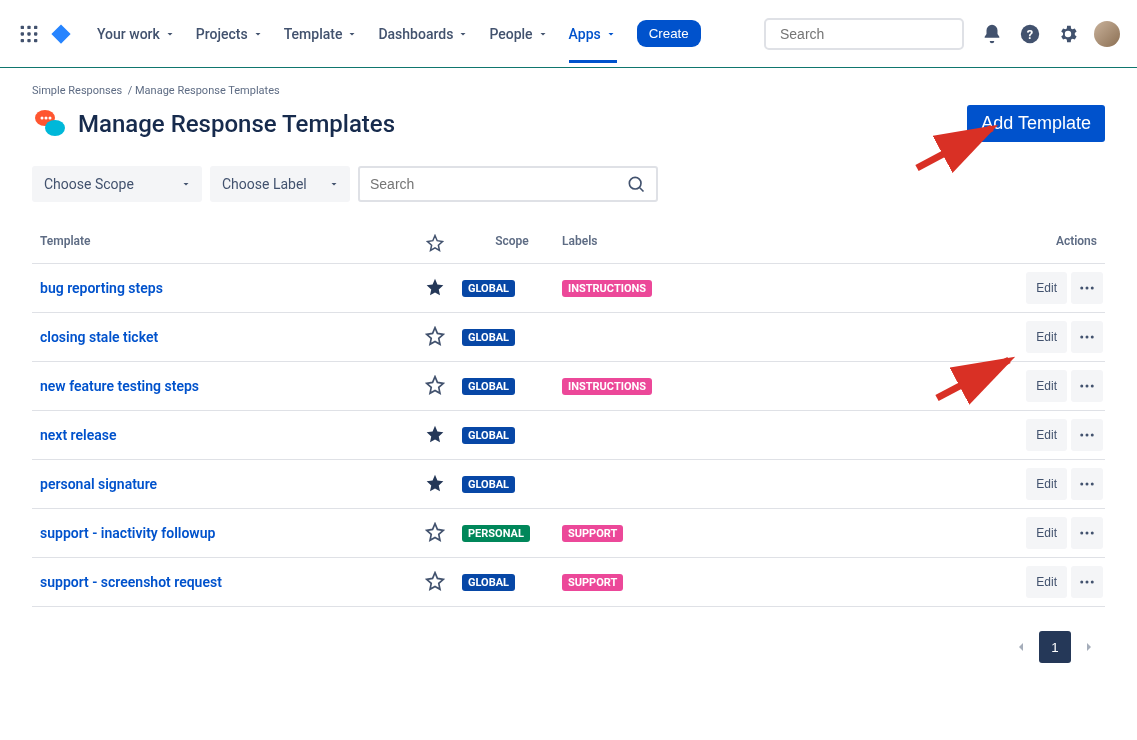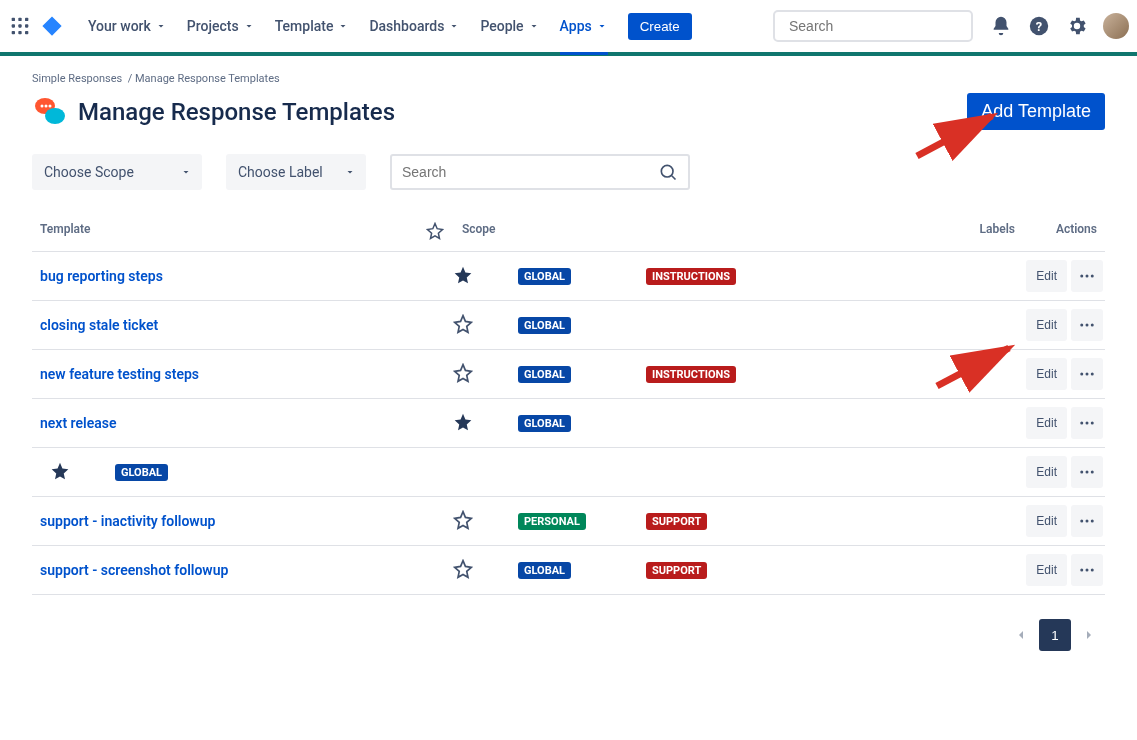--- a/index.html
+++ b/index.html
@@ -1,71 +1,71 @@
 <!DOCTYPE html>
 <html><head>
 <meta charset="utf-8">
 <style>
   * { box-sizing: border-box; margin: 0; padding: 0; }
   body { font-family: -apple-system, BlinkMacSystemFont, "Segoe UI", Roboto, sans-serif; font-size: 14px; color: #172B4D; background: #fff; }
   
   
-  .topnav { display: flex; align-items: center; height: 56px; padding: 0 8px; border-bottom: 4px solid #0f766e; }
+  .topnav { display: flex; align-items: center; height: 68px; padding: 0 17px; border-bottom: 1px solid #0f766e; }
   .apps-switcher { width: 24px; height: 24px; display: flex; align-items: center; justify-content: center; margin-right: 8px; cursor: pointer; color:#42526E; }
   .apps-switcher svg { fill: #42526E; }
   .logo { width: 24px; height: 24px; margin-right: 16px; display:flex; align-items:center; justify-content:center; cursor:pointer; }
   .nav-items { display: flex; gap: 4px; }
   .nav-item { display: flex; align-items: center; padding: 4px 8px; font-weight: 500; cursor: pointer; border-radius: 3px; color:#42526E; }
   .nav-item.active { color: #0052CC; position: relative; }
   .nav-item.active::after { content:""; position:absolute; bottom:-17px; left:8px; right:8px; height:3px; background:#0052CC; }
   .chev { margin-left: 4px; }
-  .create-btn { background: #0052CC; color: #fff; font-weight: 500; padding: 6px 12px; border-radius: 3px; margin-left: 12px; border:none; cursor:pointer;text-align:right; }
+  .create-btn { background: #0052CC; color: #fff; font-weight: 500; padding: 6px 12px; border-radius: 9px; margin-left: 12px; border:none; cursor:pointer;text-align:right; }
   .spacer { flex: 1; }
   .search-top { display: flex; align-items: center; width: 200px; height: 32px; border: 2px solid #dfe1e6; border-radius: 5px; padding: 0 8px; color:#5E6C84; }
   .search-top input { border:none; outline:none; flex:1; font-size:14px; margin-left:6px; background:transparent; }
   .topicons { display:flex; align-items:center; gap:14px; margin-left:16px; }
   .topicon { width:24px; height:24px; display:flex; align-items:center; justify-content:center; color:#42526E; cursor:pointer; }
   .avatar { width:26px; height:26px; border-radius:50%; background:linear-gradient(135deg,#c9b29b,#8b6f53); cursor:pointer; }
   
   
   .main { padding: 16px 32px; }
   .breadcrumb { font-size: 11px; color: #5E6C84; margin-bottom: 8px; }
   .breadcrumb a { color: #5E6C84; text-decoration:none; }
   .page-head { display:flex; align-items:center; margin-bottom: 24px; }
   .page-icon { width:36px; height:36px; margin-right:10px; position:relative; }
   .page-title { font-size: 24px; font-weight: 500; flex:1; }
   .add-tpl { background:#0052CC; color:#fff; border:none; padding:8px 14px; font-weight:500; border-radius:3px; cursor:pointer; font-size:18px; }
   
-  .filters { display:flex; gap:24px; margin-bottom:16px; align-items:flex-start; }
+  .filters { display:flex; gap:8px; margin-bottom:16px; align-items:flex-start; }
   .sel { background:#f4f5f7; border:none; height:36px; padding:0 32px 0 12px; border-radius:3px; font-size:14px; color:#42526E; cursor:pointer; position:relative; display:flex; align-items:center; }
   .sel .chev2 { position:absolute; right:10px; }
   .filter-search { display:flex; align-items:center; border:2px solid #dfe1e6; border-radius:3px; height:36px; padding:0 10px; width:300px; }
   .filter-search input { border:none; outline:none; flex:1; font-size:14px; }
   
   .tbl { width:100%;margin-top:24px; }
   .thead { display:flex; padding:8px 0; border-bottom:1px solid #dfe1e6; color:#5E6C84; font-size:12px; font-weight:600; }
   .col-name { flex:0 0 375px; padding-left:8px;}
   .col-star { flex:0 0 55px; text-align:center; }
-  .col-scope { flex:0 0 100px; }
-  .col-labels { flex:1;text-align:right; }
+  .col-scope { flex:0 0 100px;text-align:center; }
+  .col-labels { flex:1; }
   .col-actions { flex:0 0 90px; text-align:right; padding-right:8px;}
   
-  .trow { display:flex; align-items:center; border-bottom:1px solid #dfe1e6; min-height:48px; padding:8px 0;gap:28px;}
+  .trow { display:flex; align-items:center; border-bottom:1px solid #dfe1e6; min-height:48px; padding:8px 0;}
   .tname { flex:0 0 375px; padding-left:8px; }
   .tname a { color:#0052CC; font-weight:600; text-decoration:none; font-size:14px;}
   .tstar { flex:0 0 55px; text-align:center; }
   .tstar svg { cursor:pointer; }
   .tscope { flex:0 0 100px; }
   .tlabels { flex:1; display:flex; gap:4px;}
   .tactions { flex:0 0 90px; display:flex; gap:4px; justify-content:flex-end; padding-right:2px;}
   
   .badge { display:inline-block; padding:2px 6px; border-radius:3px; font-size:11px; font-weight:700; }
   .badge-global { background:#0747A6; color:#fff; }
   .badge-personal { background:#00875A; color:#fff; }
-  .badge-label { background:#b91c1c; color:#fff; }
+  .badge-label { background:#ec4899; color:#fff; }
   
   .edit-btn { background:#f4f5f7; border:none; padding:6px 10px; border-radius:3px; font-weight:500; cursor:pointer; color:#42526E; font-size:12px;}
   .more-btn { background:#f4f5f7; border:none; width:32px; height:32px; border-radius:3px; cursor:pointer; color:#42526E; display:flex; align-items:center; justify-content:center;}
   
   .pagination { display:flex; justify-content:flex-end; gap:2px; margin-top:24px; }
   .page-btn { width:32px; height:32px; border:1px solid transparent; border-radius:3px; background:transparent; cursor:pointer; color:#42526E; display:flex; align-items:center; justify-content:center;}
   .page-btn.disabled { color:#A5ADBA; cursor:default;}
   .page-btn.current { background:#253858; color:#fff; }
   
   .arrow-annot { position:absolute; pointer-events:none; }
@@ -285,20 +285,21 @@
             <button class="more-btn">
               <svg width="18" height="18" viewBox="0 0 24 24" fill="#42526E">
                 <circle cx="5" cy="12" r="2"></circle>
                 <circle cx="12" cy="12" r="2"></circle>
                 <circle cx="19" cy="12" r="2"></circle>
               </svg>
             </button>
           </div>
         </div>
         <div class="trow">
+          <div class="tname"><a href="#">personal signature</a></div>
           <div class="tstar"><svg width="20" height="20" viewBox="0 0 24 24" fill="#253858">
               <path d="M12 2l2.9 6.9L22 10l-5.5 4.9L18 22l-6-3.5L6 22l1.5-7.1L2 10l7.1-1.1z"></path>
             </svg></div>
           <div class="tscope"><span class="badge badge-global">GLOBAL</span></div>
           <div class="tlabels"></div>
           <div class="tactions">
             <button class="edit-btn">Edit</button>
             <button class="more-btn">
               <svg width="18" height="18" viewBox="0 0 24 24" fill="#42526E">
                 <circle cx="5" cy="12" r="2"></circle>
@@ -322,21 +323,21 @@
             <button class="more-btn">
               <svg width="18" height="18" viewBox="0 0 24 24" fill="#42526E">
                 <circle cx="5" cy="12" r="2"></circle>
                 <circle cx="12" cy="12" r="2"></circle>
                 <circle cx="19" cy="12" r="2"></circle>
               </svg>
             </button>
           </div>
         </div>
         <div class="trow">
-          <div class="tname"><a href="#">support - screenshot followup</a></div>
+          <div class="tname"><a href="#">support - screenshot request</a></div>
           <div class="tstar"><svg width="20" height="20" viewBox="0 0 24 24" fill="none" stroke="#42526E" stroke-width="2">
               <path d="M12 2l2.9 6.9L22 10l-5.5 4.9L18 22l-6-3.5L6 22l1.5-7.1L2 10l7.1-1.1z"></path>
             </svg></div>
           <div class="tscope"><span class="badge badge-global">GLOBAL</span></div>
           <div class="tlabels">
             <span class="badge badge-label">SUPPORT</span>
           </div>
           <div class="tactions">
             <button class="edit-btn">Edit</button>
             <button class="more-btn">

